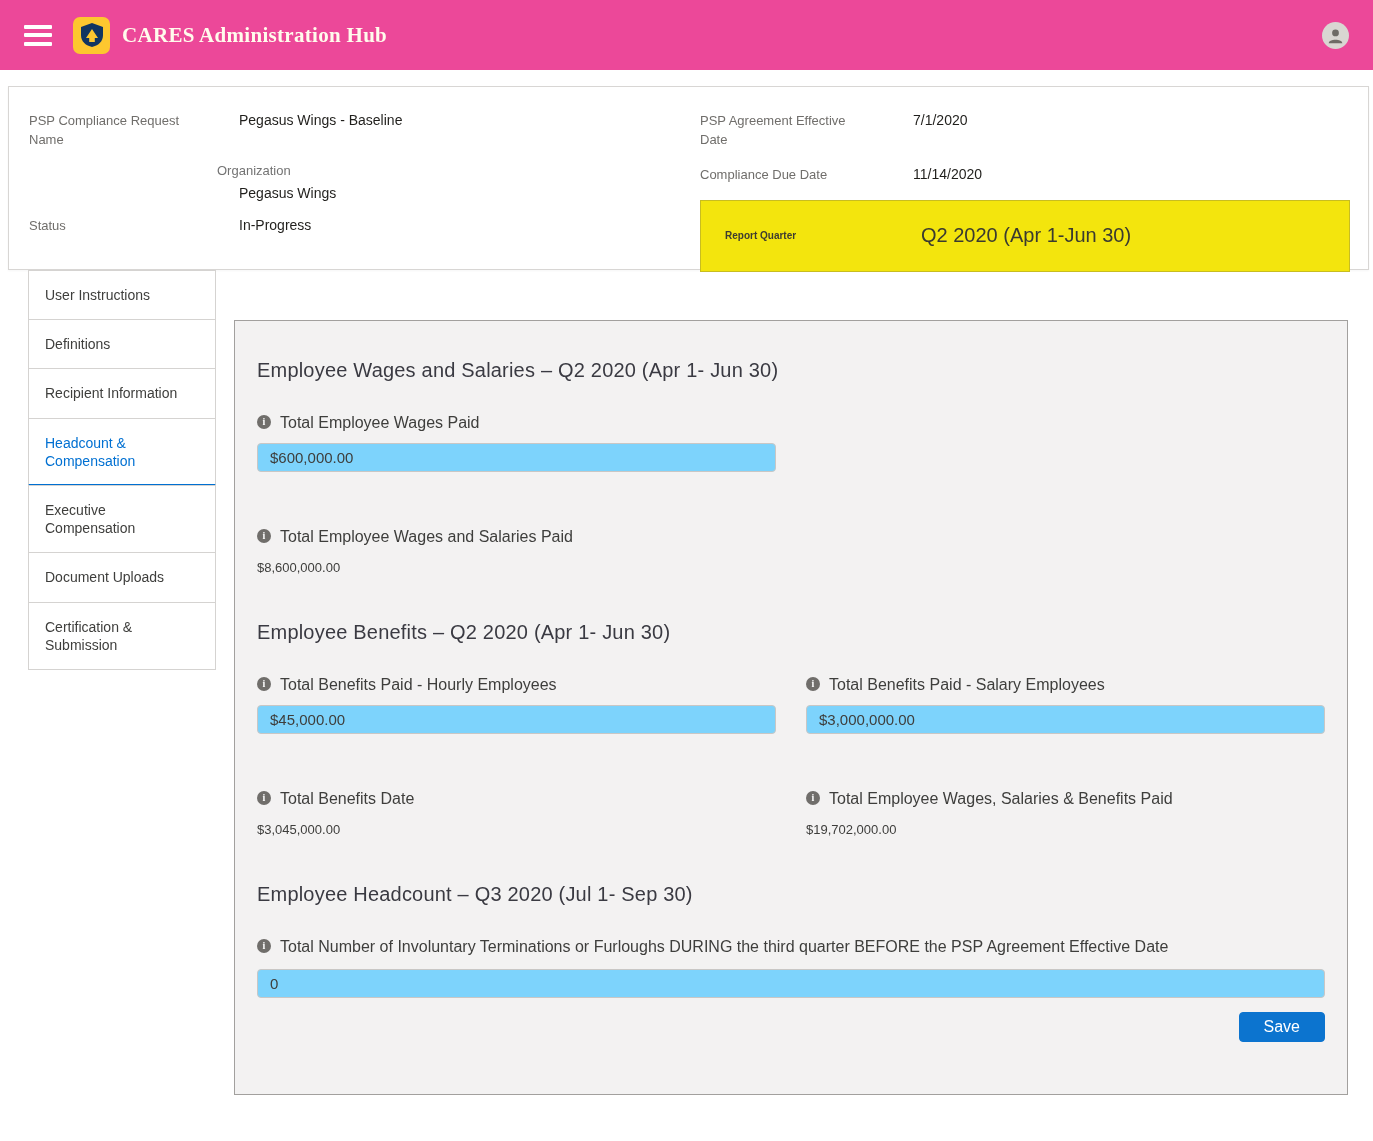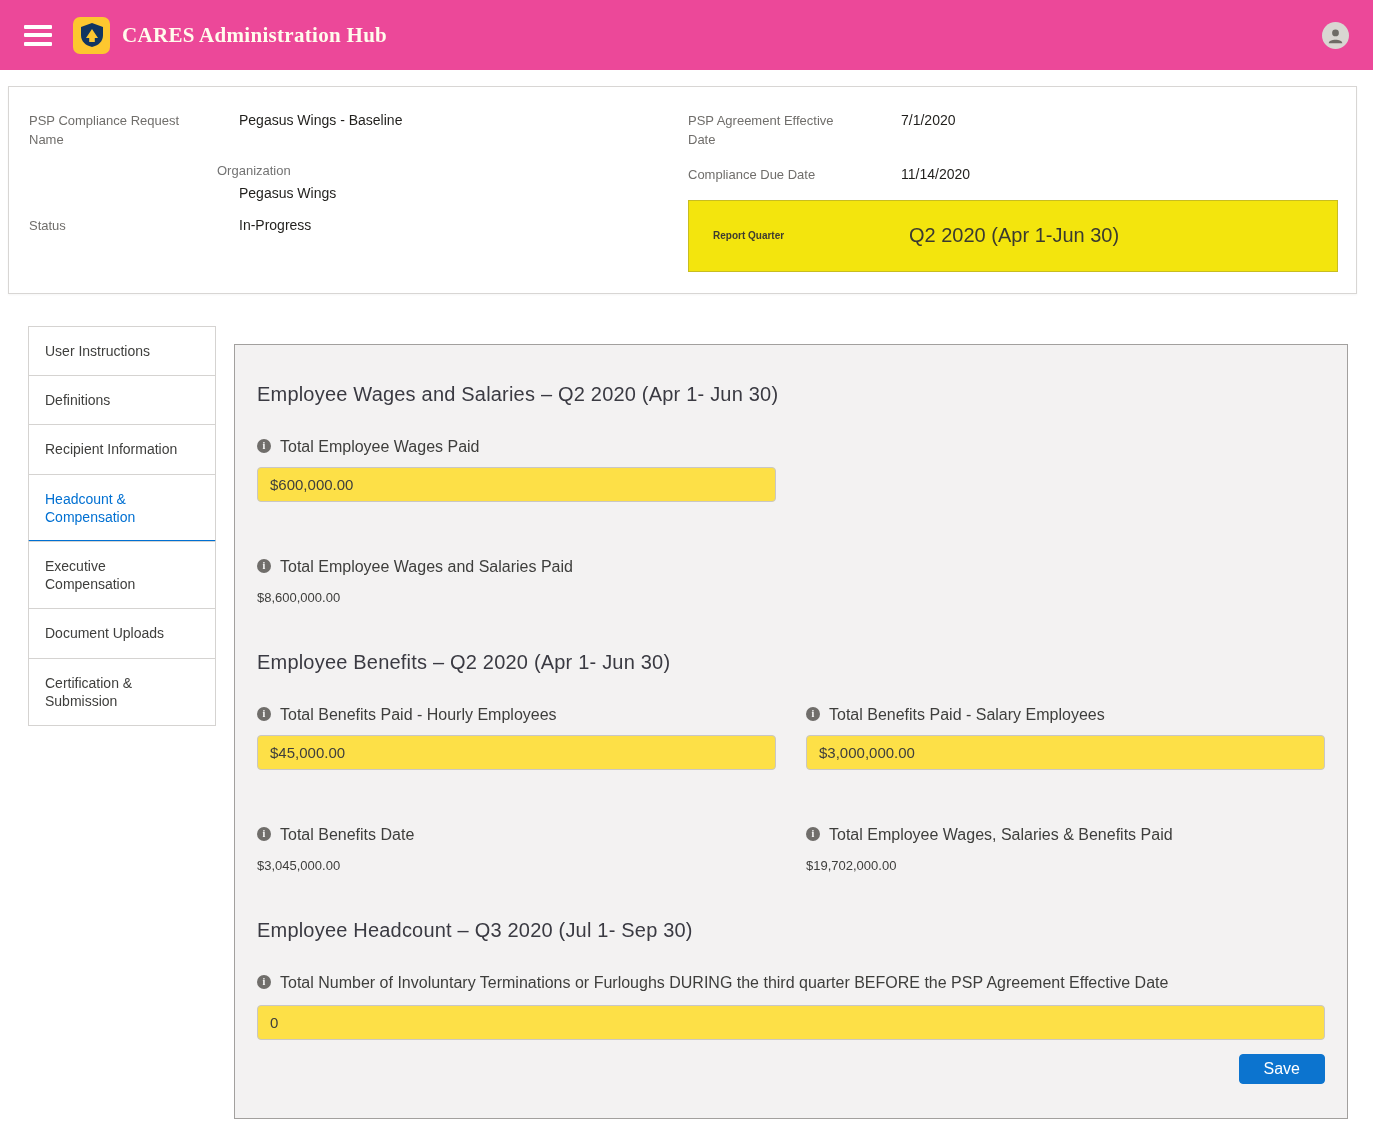--- a/index.html
+++ b/index.html
@@ -30,42 +30,42 @@
     font-size: 21px; font-weight: 700; color: #fffbec; letter-spacing: 0.3px;
   }
   .avatar {
     margin-left: auto; width: 27px; height: 27px; border-radius: 50%;
     background: #d9d6d2; display: flex; align-items: center; justify-content: center;
     cursor: pointer;
   }
 
   
   .header-card {
-    margin: 16px 16px 0 8px; background: #ffffff;
+    margin: 16px 4px 0 8px; background: #ffffff;
     border: 1px solid #d8d6d4; box-shadow: 0 1px 2px rgba(0,0,0,0.04);
-    display: flex; padding: 24px 18px 14px 20px; height: 208px;
+    display: flex; padding: 24px 18px 14px 20px; height: 184px;
   }
   .hc-left { flex: 1 1 auto; }
   .hc-row { display: grid; grid-template-columns: 210px 1fr; margin-bottom: 13px; }
   .hc-label { font-size: 13px; color: #706e6b; max-width: 155px; line-height: 1.45; padding-top: 1px; }
   .hc-value { font-size: 14px; color: #201f1c; line-height: 1.4; }
   .hc-stack-label { font-size: 13px; color: #737373; margin-left: -22px; margin-bottom: 6px; }
   .hc-right { width: 650px; flex: 0 0 auto; }
   .hc-right .hc-row { grid-template-columns: 213px 1fr; margin-bottom: 15px; }
   .report-quarter {
     margin-top: 10px; height: 72px; background: #f3e50d; border: 1px solid #c8bd20;
     display: flex; align-items: center; padding-left: 24px;
   }
   .rq-label { font-size: 10px; font-weight: 700; color: #3e3c30; width: 196px; flex: 0 0 auto; }
   .rq-value { font-size: 20px; color: #3a3a30; }
 
   
   .content { display: flex; align-items: flex-start; padding: 0 8px; }
 
-  .sidebar { width: 208px; margin-top: 32px; flex: 0 0 auto; padding-left: 20px; }
+  .sidebar { width: 208px; flex: 0 0 auto; padding-left: 20px; }
   .sidebar ul { list-style: none; margin: 0; padding: 0; }
   .sidebar li {
     background: #ffffff; border: 1px solid #d5d3d1; margin-top: -1px;
     padding: 15px 16px; font-size: 14px; color: #3e3e3c; cursor: pointer; line-height: 1.3;
   }
   .sidebar li:first-child { margin-top: 0; }
   .sidebar li.active { color: #0070d2; border-bottom: 2px solid #0070d2; padding-bottom: 14px; }
 
   .main {
     flex: 1 1 auto; margin: 50px 17px 30px 18px;
@@ -84,22 +84,22 @@
   .field-label-row { display: flex; align-items: flex-start; gap: 9px; margin-bottom: 9px; }
   .info-icon {
     flex: 0 0 auto; width: 14px; height: 14px; margin-top: 3px; border-radius: 50%;
     background: #706e6b; color: #ffffff; font-size: 10px; line-height: 14px;
     text-align: center; cursor: pointer;
   }
   .info-icon::before { content: "i"; font-family: "Liberation Serif", serif; font-weight: 700; }
   .field-label { font-size: 16px; color: #3e3e3c; line-height: 1.35; }
 
   .text-input {
-    width: 100%; height: 35px; border: 1px solid #c9c7c5; border-radius: 4px;
-    background: #fde047; padding: 0 12px; font-size: 15px; color: #3e3e3c;
+    width: 100%; height: 29px; border: 1px solid #c9c7c5; border-radius: 4px;
+    background: #7dd3fc; padding: 0 12px; font-size: 15px; color: #3e3e3c;
     font-family: "Liberation Sans", sans-serif;
   }
 
   .computed-grid { display: grid; grid-template-columns: 1fr 1fr; column-gap: 30px; margin-top: 54px; }
   .computed-value { font-size: 13px; color: #3e3e3c; margin-top: 13px; }
 
   .full-field { margin-top: 28px; }
   .full-field .text-input { margin-top: 2px; }
 
   .save-row { display: flex; justify-content: flex-end; margin-top: 14px; }

